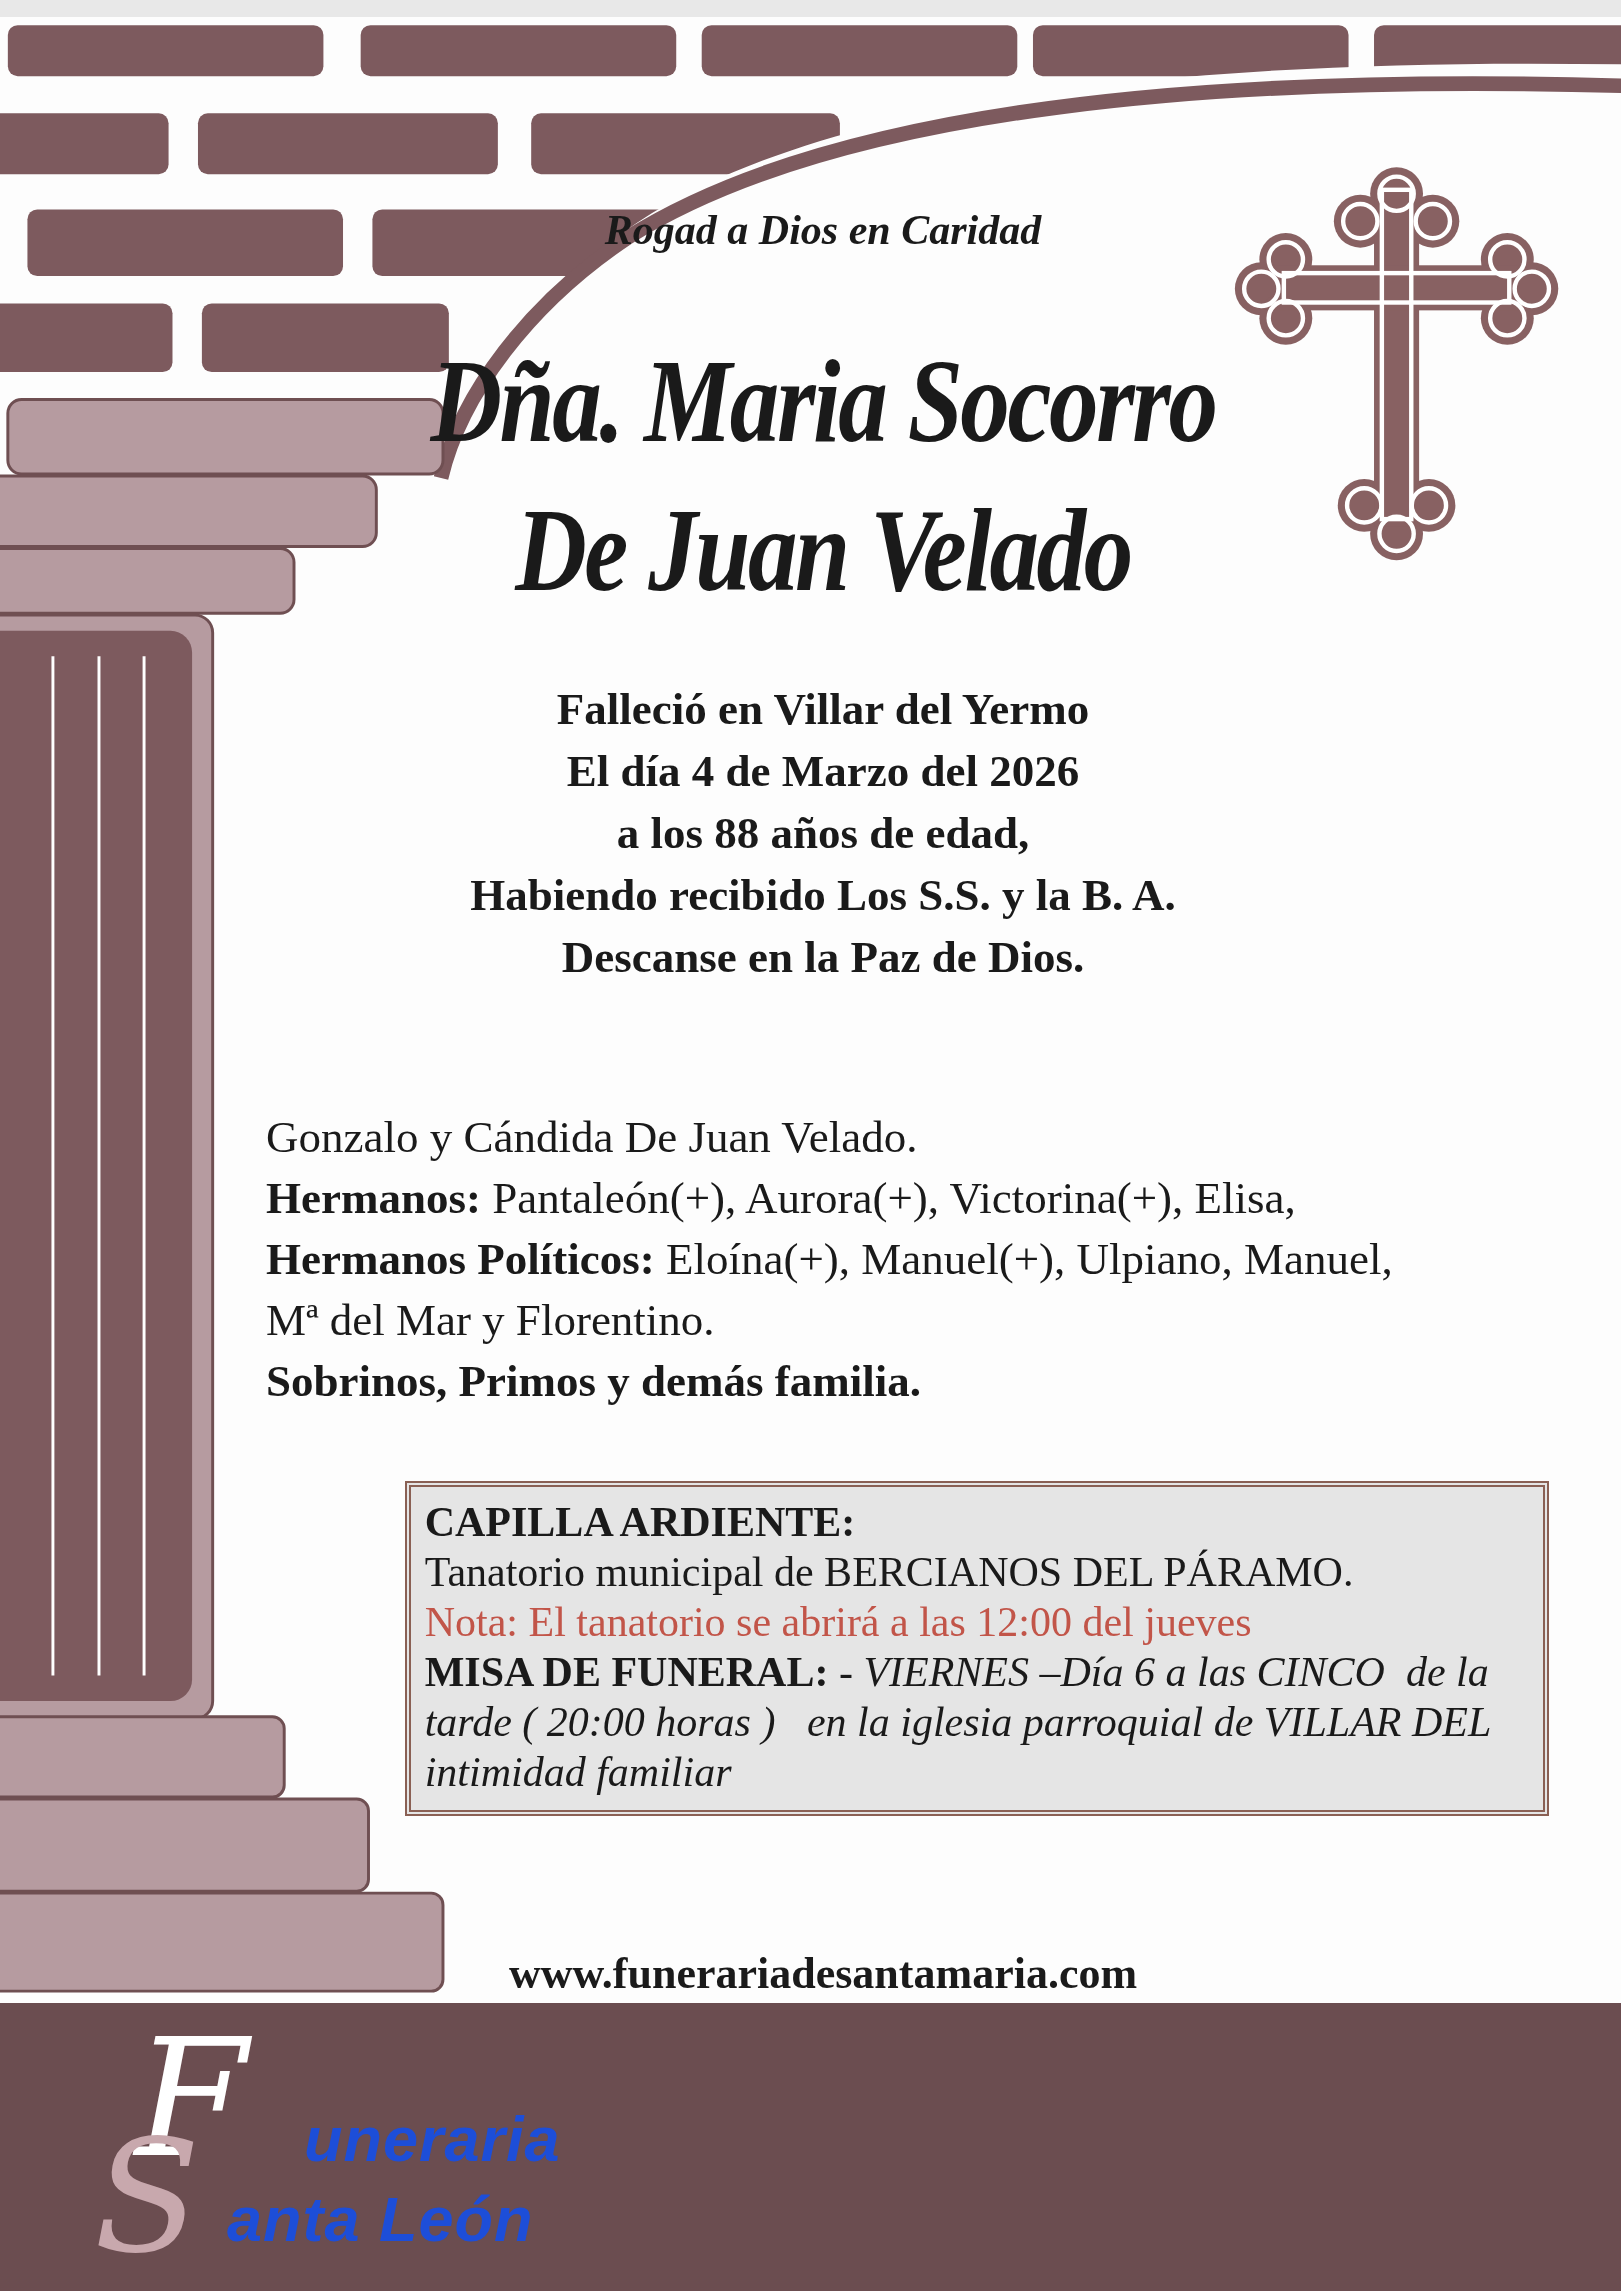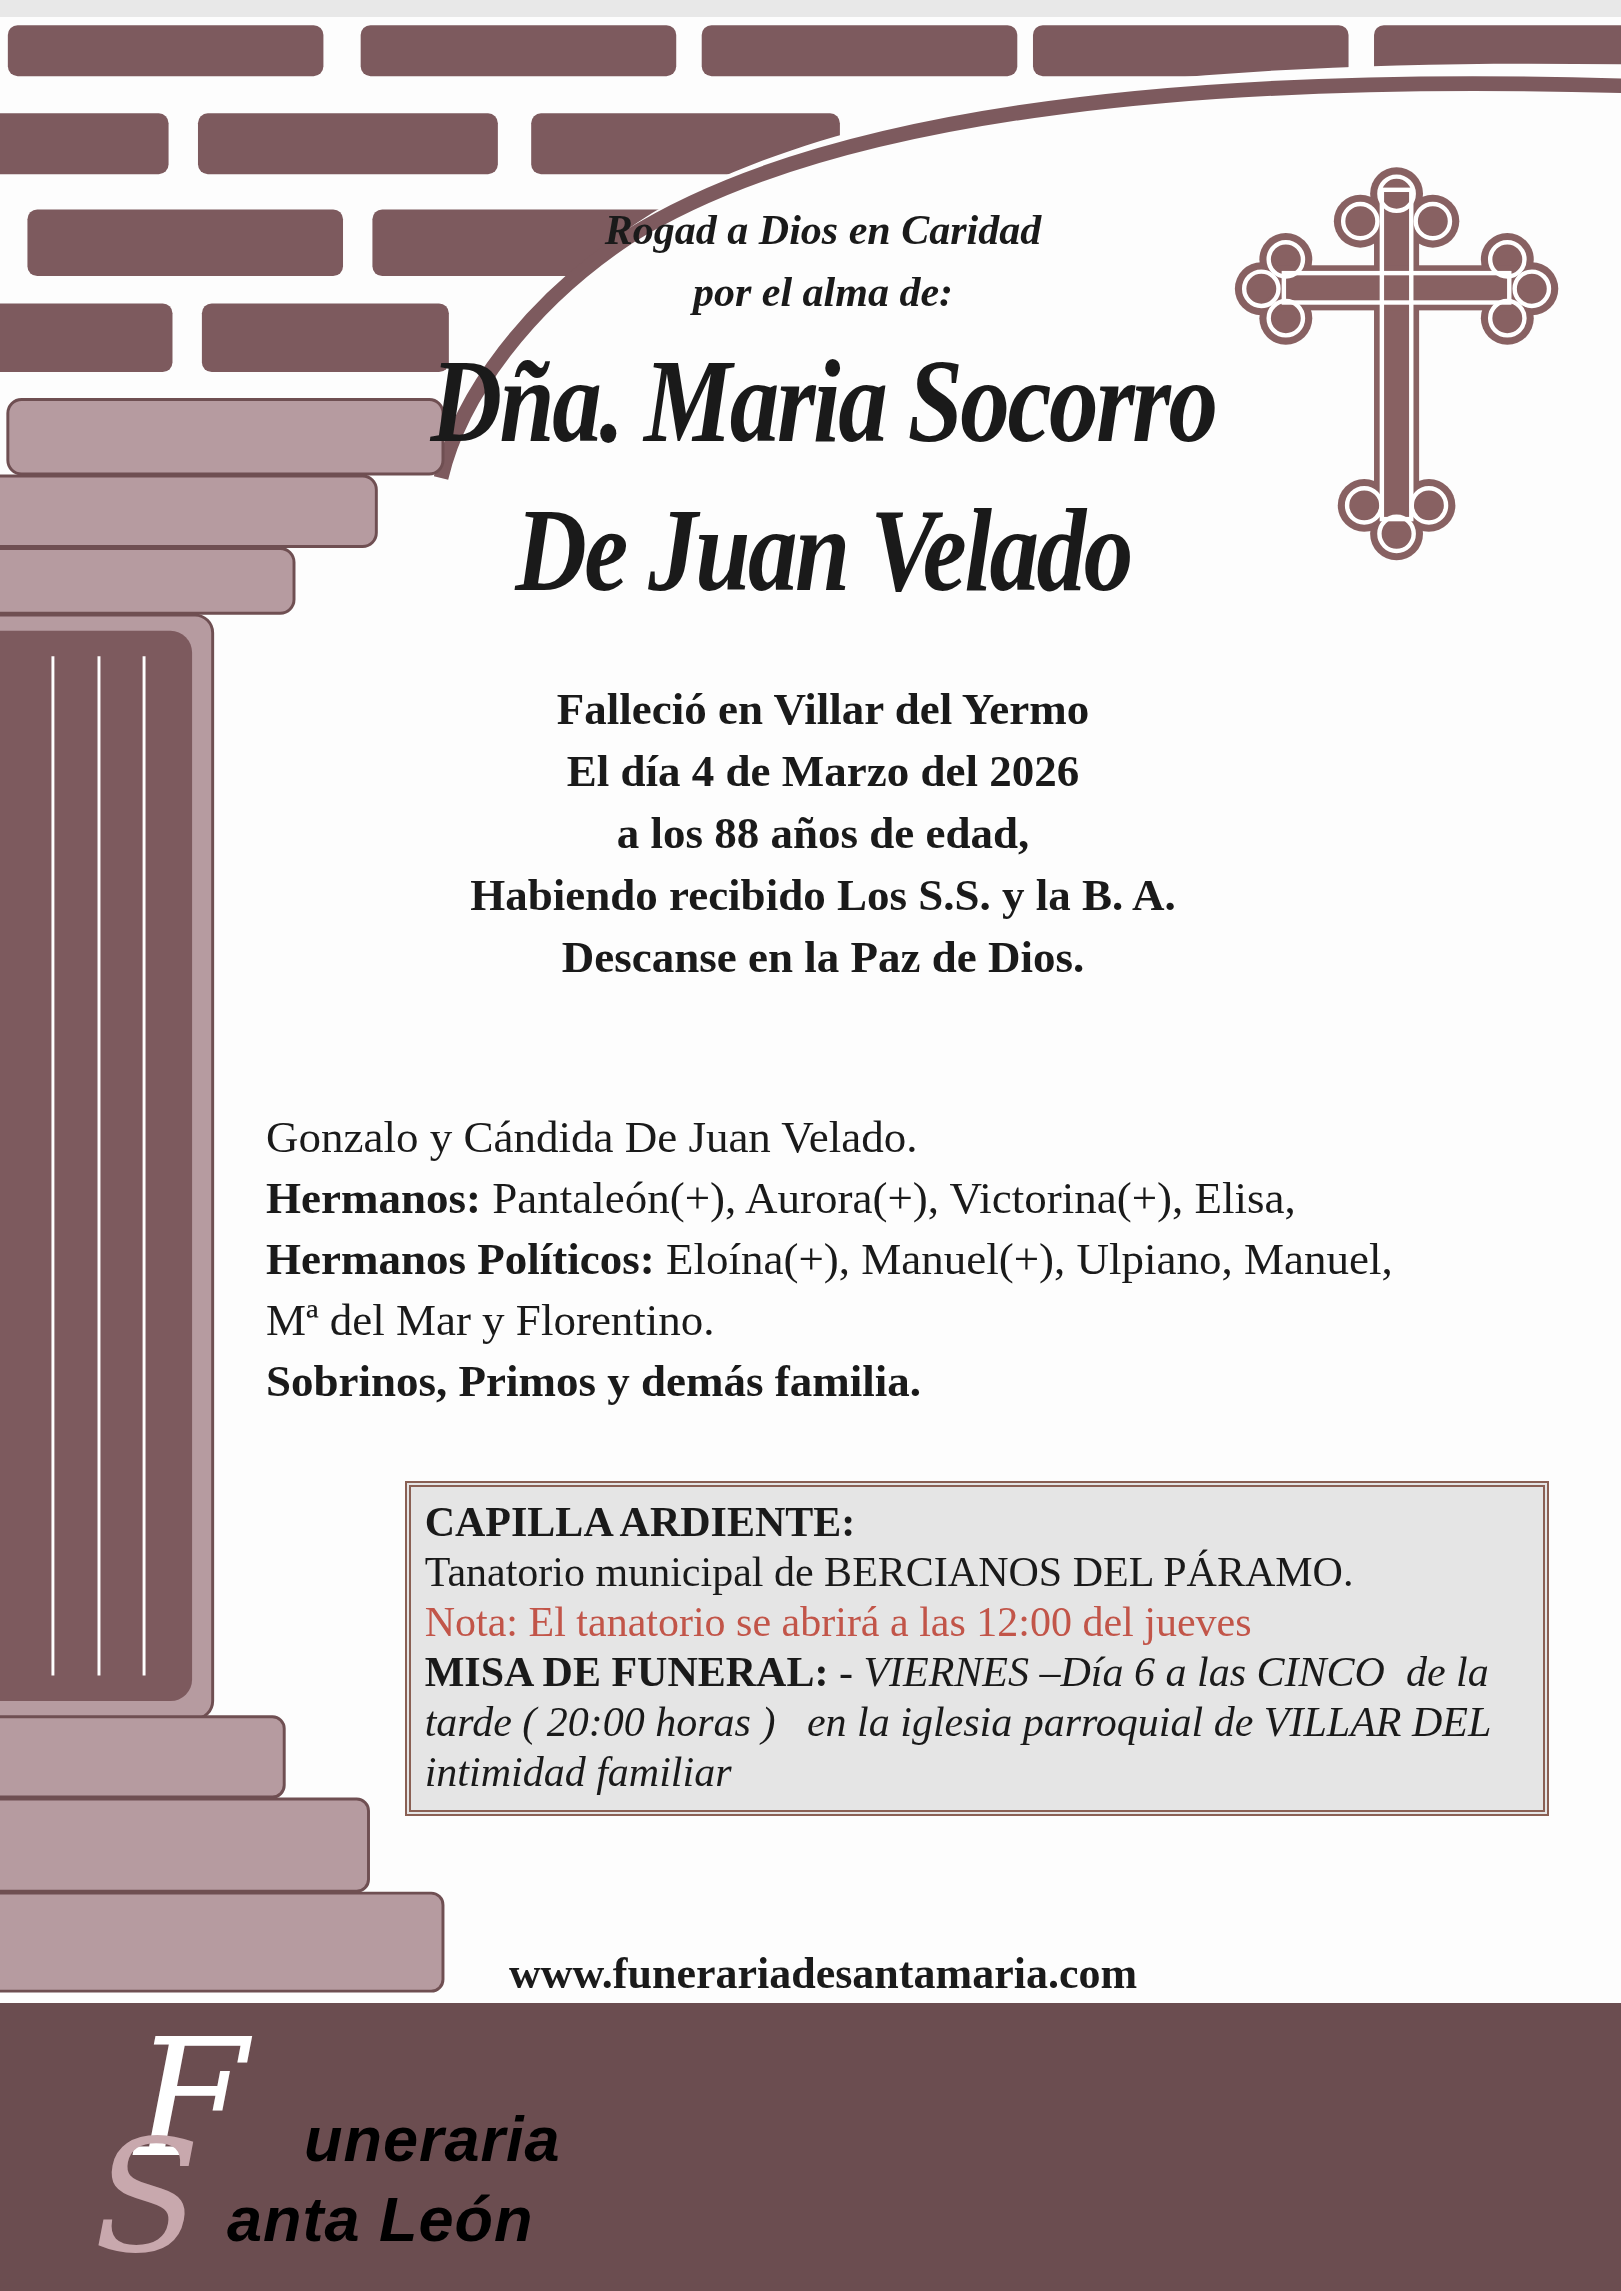--- a/index.html
+++ b/index.html
@@ -49,21 +49,21 @@
     background:var(--footer-bg);z-index:1;
   }
   .brand-script{
     position:absolute;font-family:"DejaVu Serif",serif;font-style:italic;
     color:#fff;line-height:1;z-index:2;
   }
   .brand-f{left:135px;top:2001px;font-size:162px;}
   .brand-s{left:94px;top:2103px;font-size:155px;color:var(--brand-s);}
   .brand-word{
     position:absolute;font-family:"Liberation Sans",sans-serif;
-    font-weight:bold;font-style:italic;color:#000000;font-size:63px;letter-spacing:1px;z-index:1;
+    font-weight:bold;font-style:italic;color:#1d4ed8;font-size:63px;letter-spacing:1px;z-index:1;
   }
   .brand-w1{left:304px;top:2086px;}
   .brand-w2{left:227px;top:2166px;}
 
   .contact{position:absolute;left:1039px;top:2023px;width:451px;text-align:center;color:#fff;}
   .phone-row{display:flex;align-items:center;justify-content:center;gap:11.8px;height:55px;}
   .phone-main{font-size:55px;font-weight:bold;letter-spacing:1px;}
   .rule{height:2.9px;background:#fff;margin:0 auto;}
   .rule1{width:245px;margin-top:3.9px;}
   .rule2{width:206px;margin-top:3.9px;}
@@ -144,21 +144,20 @@
       <circle class="cross-line" cx="1392" cy="498" r="17.5"></circle>
       <circle class="cross-line" cx="1458" cy="498" r="17.5"></circle>
       <circle class="cross-line" cx="1425" cy="527" r="17.5"></circle>
     </g>
   </svg>
 
   <div class="textlayer">
 
     <div class="centerblock invocation">
       <div>Rogad a Dios en Caridad</div>
-      <div>por el alma de:</div>
     </div>
 
     <div class="centerblock name">
       <div>Dña. Maria Socorro</div>
       <div>De Juan Velado</div>
     </div>
 
     <div class="centerblock details">
         <div class="line">Falleció en Villar del Yermo</div>
         <div class="line">El día 4 de Marzo del 2026</div>

